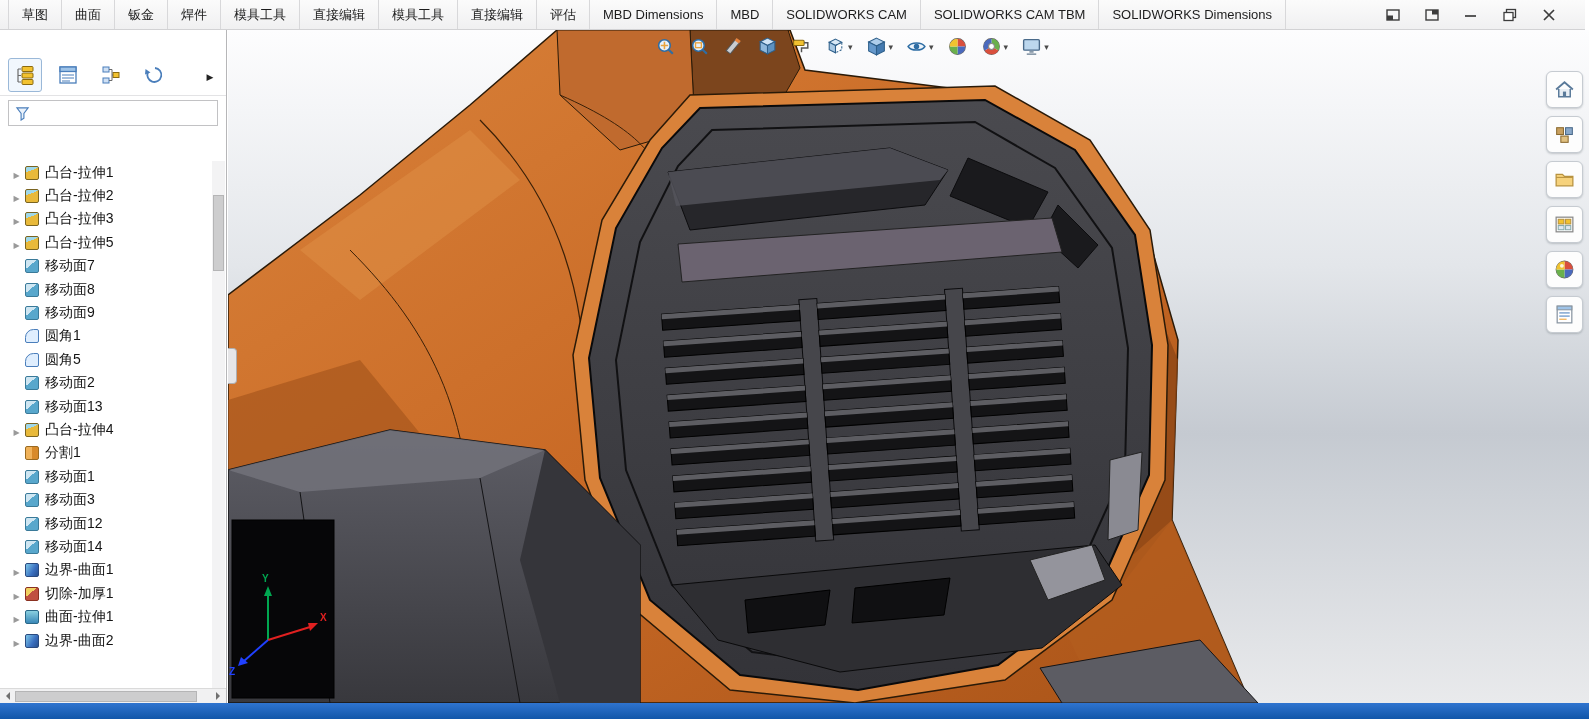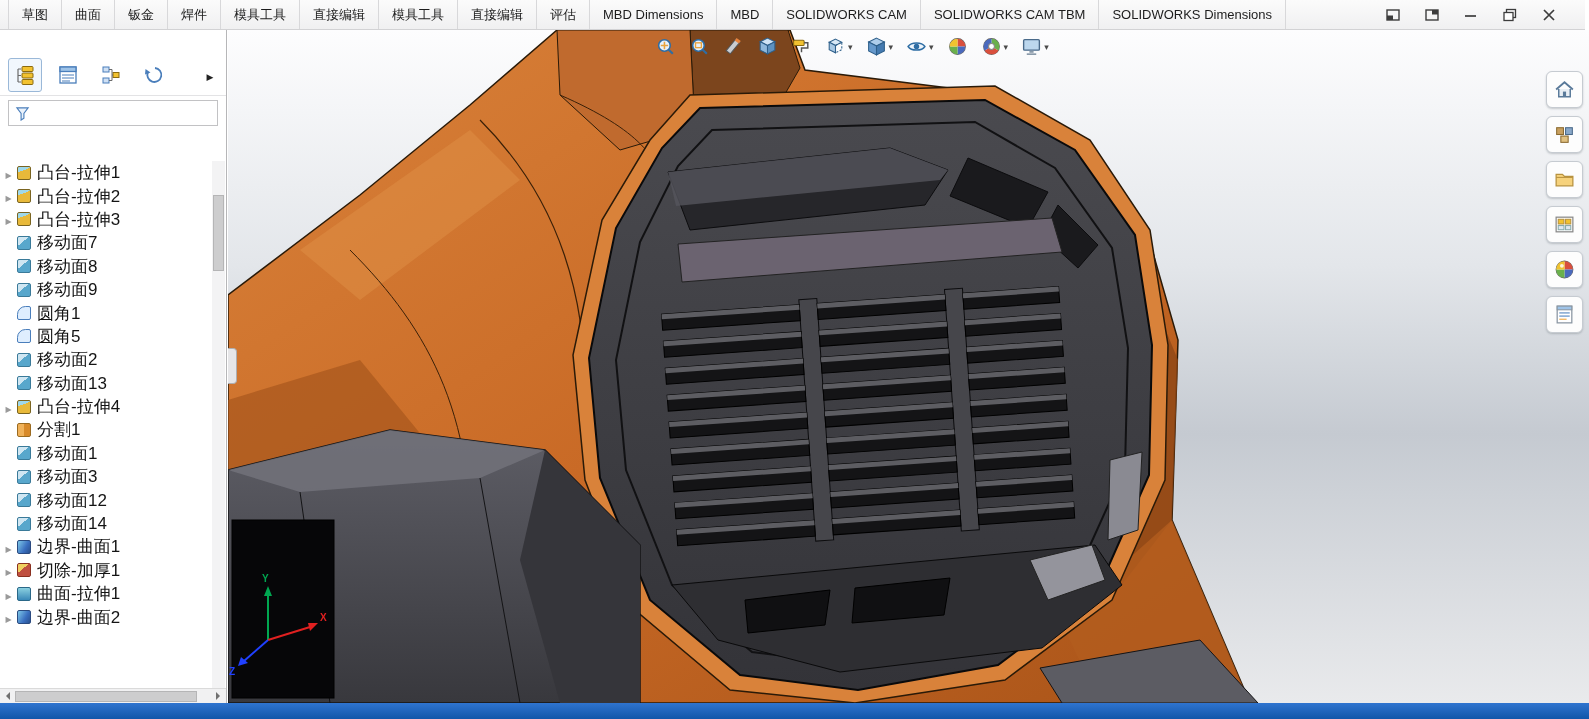--- a/index.html
+++ b/index.html
@@ -26,21 +26,21 @@
   .lp-tab { width:34px; height:34px; display:flex; align-items:center; justify-content:center; border-radius:3px; }
   .lp-tab.active { border:1px solid #9ab8d8; background:#f1f7fd; }
   .lp-tab svg { width:22px; height:22px; }
   .lp-more { margin-left:auto; width:16px; text-align:center; color:#222; }
   .lp-more::before { content:"\25B6"; font-size:9px; }
   .lp-filter { margin:4px 8px 2px 8px; height:26px; border:1px solid #c2c2c4; background:#fff;
     display:flex; align-items:center; padding:0 6px; }
   .lp-filter svg { width:15px; height:15px; }
 
   .tree { position:absolute; top:131px; left:0; right:15px; bottom:15px; overflow:hidden; }
-  .trow { display:flex; align-items:center; height:23.4px; padding-left:0; font-size:17px; color:#141414; }
+  .trow { display:flex; align-items:center; height:23.4px; padding-left:8px; font-size:14px; color:#141414; }
   .arrow { width:17px; flex:none; text-align:center; color:#9a9a9a; }
   .arrow.exp::before { content:"\25B6"; font-size:8px; }
   .ticon { width:14px; height:14px; flex:none; display:inline-block; margin-right:6px; border-radius:2px; }
   .ticon.boss-extrude { background:linear-gradient(160deg,#9fd8ea 0 32%,#e8b93a 32%); border:1px solid #7a6420; }
   .ticon.move-face { background:linear-gradient(140deg,#cfe6f2 0 40%,#58a7cc 40%); border:1px solid #3a7a99; }
   .ticon.fillet { background:#dfeefe; border:1px solid #4a7ebb; border-radius:60% 2px 2px 2px; }
   .ticon.chamfer { background:#cfe2f6; border:1px solid #4a7ebb; clip-path:polygon(45% 0,100% 0,100% 100%,0 100%,0 45%); }
   .ticon.split { background:linear-gradient(90deg,#f0b25a 46%,#fff 46% 54%,#d88a2a 54%); border:1px solid #9a6a20; }
   .ticon.boundary-surface { background:linear-gradient(120deg,#7ec8e8,#3a6fc0 60%,#28508e); border:1px solid #2a4a80; }
   .ticon.cut-thicken { background:linear-gradient(140deg,#f0d060 40%,#c05040 40%); border:1px solid #8a3020; }
@@ -180,20 +180,25 @@
         </div>
       <div class="trow">
           <span class="arrow exp"></span>
           <span class="ticon boss-extrude"></span>
           <span class="tlabel">凸台-拉伸2</span>
         </div>
       <div class="trow">
           <span class="arrow exp"></span>
           <span class="ticon boss-extrude"></span>
           <span class="tlabel">凸台-拉伸3</span>
+        </div>
+      <div class="trow">
+          <span class="arrow exp"></span>
+          <span class="ticon boss-extrude"></span>
+          <span class="tlabel">凸台-拉伸5</span>
         </div>
       <div class="trow">
           <span class="arrow"></span>
           <span class="ticon move-face"></span>
           <span class="tlabel">移动面7</span>
         </div>
       <div class="trow">
           <span class="arrow"></span>
           <span class="ticon move-face"></span>
           <span class="tlabel">移动面8</span>

